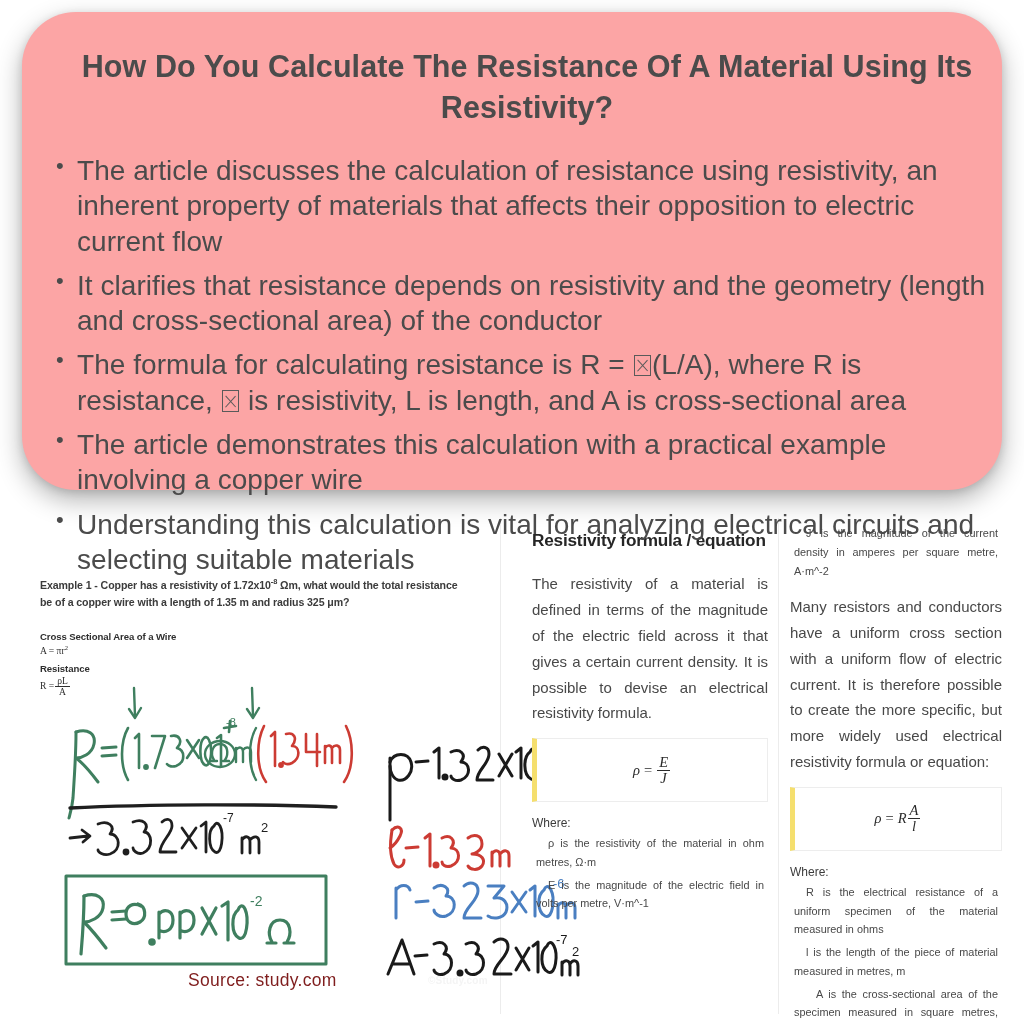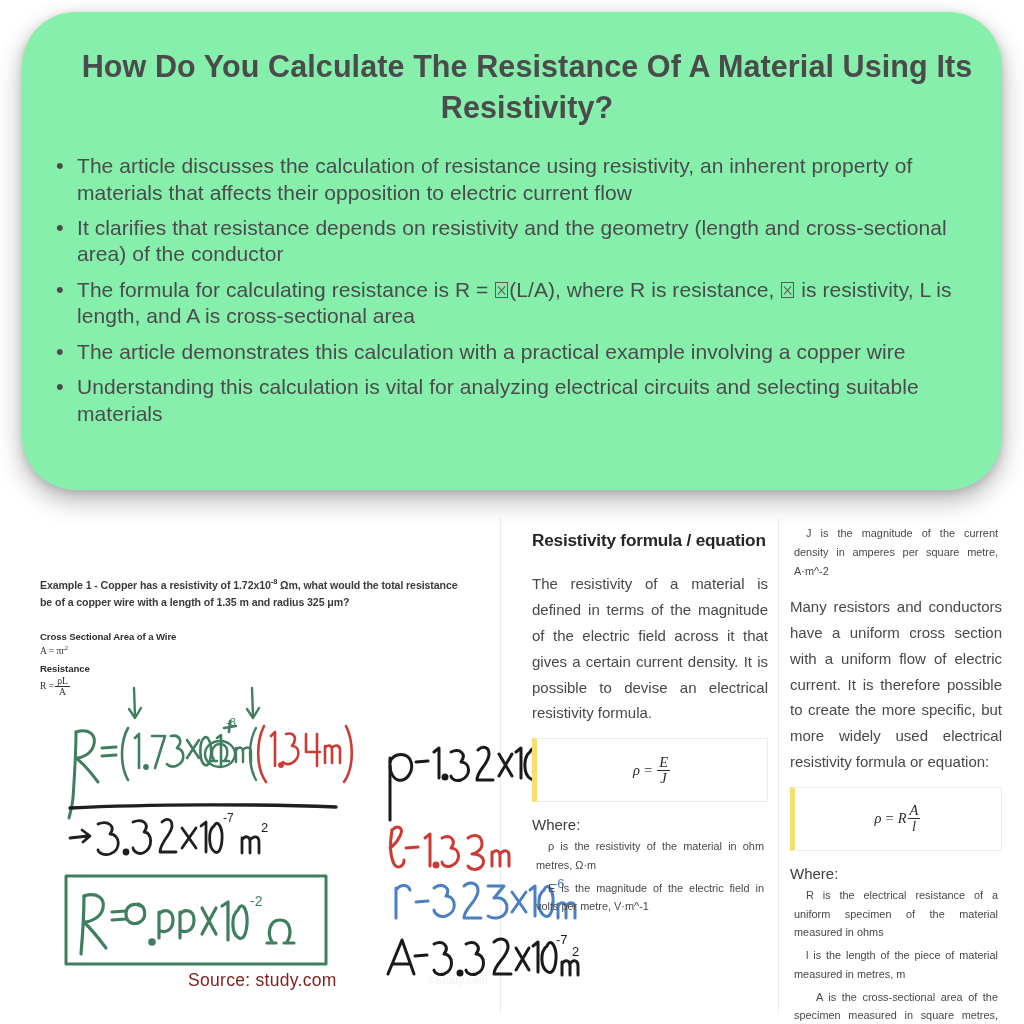--- a/index.html
+++ b/index.html
@@ -17,21 +17,21 @@
     color: #4d4d4d;
   }
 
   
   #summary-card {
     position: absolute;
     left: 22px;
     top: 12px;
     width: 980px;
     height: 478px;
-    background: #86efac;
+    background: #fca5a5;
     border-radius: 54px;
     box-shadow: 0 10px 26px rgba(0,0,0,0.30), 0 2px 8px rgba(0,0,0,0.12);
     z-index: 5;
   }
   #card-inner {
     position: absolute;
     left: 0; top: 0; right: 0; bottom: 0;
     padding: 20px 30px 0 30px;
     box-sizing: border-box;
     overflow: visible;
@@ -52,21 +52,21 @@
   #bullet-list {
     margin: 26px 0 0 0;
     padding: 0;
     list-style: none;
     width: 944px;
   }
   #bullet-list li {
     position: relative;
     padding-left: 25px;
     margin-bottom: 9px;
-    font-size: 21px;
+    font-size: 28px;
     line-height: 1.26;
     color: #4b4b4b;
     letter-spacing: 0.05px;
   }
   #bullet-list li::before {
     content: "\2022";
     position: absolute;
     left: 4px;
     top: -1px;
     font-size: 22px;
@@ -236,21 +236,21 @@
   .q-formula {
     font-family: "Liberation Serif", serif;
     font-style: italic;
     font-size: 14.5px;
     color: #2b2b2b;
     display: inline-flex;
     align-items: center;
   }
   .q-formula .op { font-style: normal; margin: 0 4px; }
   .q-where-title {
-    font-size: 15px;
+    font-size: 12px;
     color: #3c3c3c;
     margin: 4px 0 3px 0;
   }
   .q-where-item {
     font-size: 10.9px;
     line-height: 1.72;
     color: #484848;
     text-align: justify;
     margin: 4px;
     text-indent: 12px;

